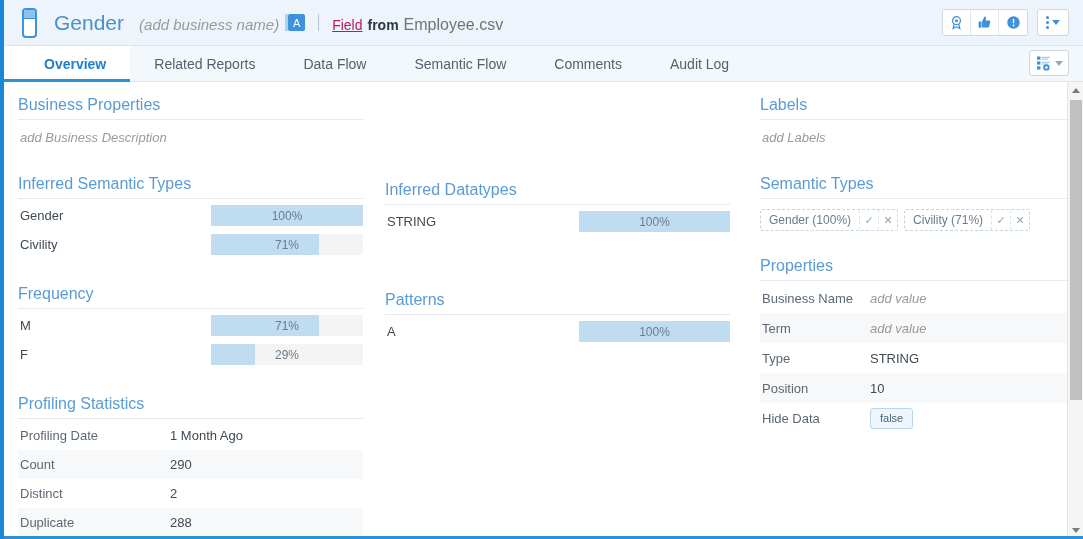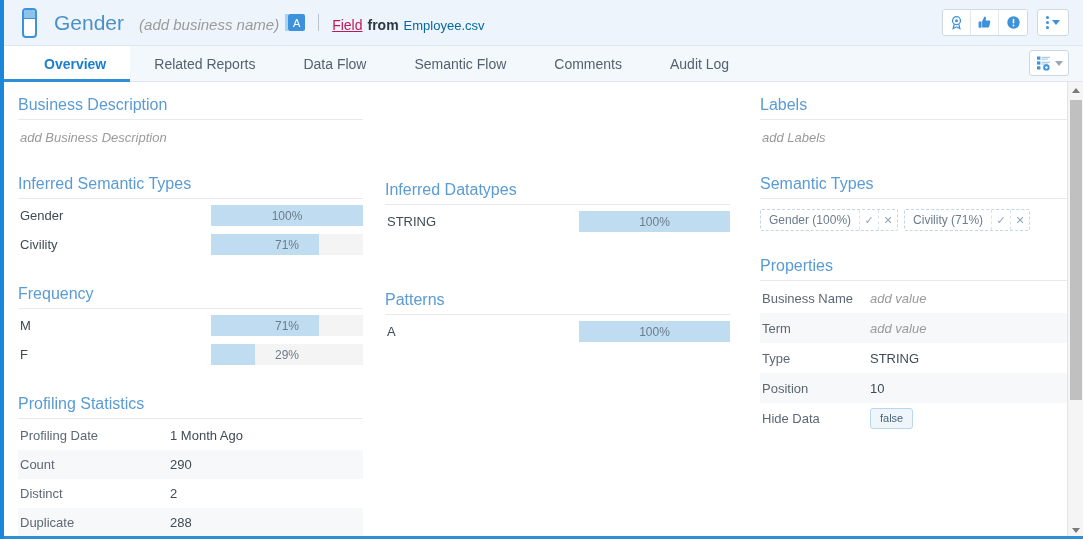--- a/index.html
+++ b/index.html
@@ -80,21 +80,21 @@
     justify-content: center;
   }
   .vdiv {
     width: 1px; height: 17px;
     background: #b9c4cf;
     margin: 0 13px;
     align-self: center;
   }
   .meta-field { font-size: 14px; color: #be185d; text-decoration: underline; }
   .meta-from  { font-size: 14px; color: #2c3844; font-weight: bold; margin: 0 5px; }
-  .meta-src   { font-size: 13px; color: #0369a1; }
+  .meta-src   { font-size: 16px; color: #737373; }
 
   .header-actions {
     position: absolute;
     right: 14px; top: 9px;
     display: flex;
     align-items: center;
   }
   .btn-group {
     display: flex;
     border: 1px solid #cfd8e0;
@@ -439,21 +439,21 @@
       </div>
     </div>
   </div>
 
   <div class="body">
     <div class="cols">
 
       <div class="col-left">
 
         <div class="section">
-          <div class="sec-title">Business Description</div>
+          <div class="sec-title">Business Properties</div>
           <div class="placeholder">add Business Description</div>
         </div>
 
         <div class="section sec-gap-lg">
           <div class="sec-title">Inferred Semantic Types</div>
           <div class="bar-row">
             <span class="bar-label">Gender</span>
             <span class="bar-track">
               <span class="bar-fill" style="width:100%"></span>
               <span class="bar-text">100%</span>

